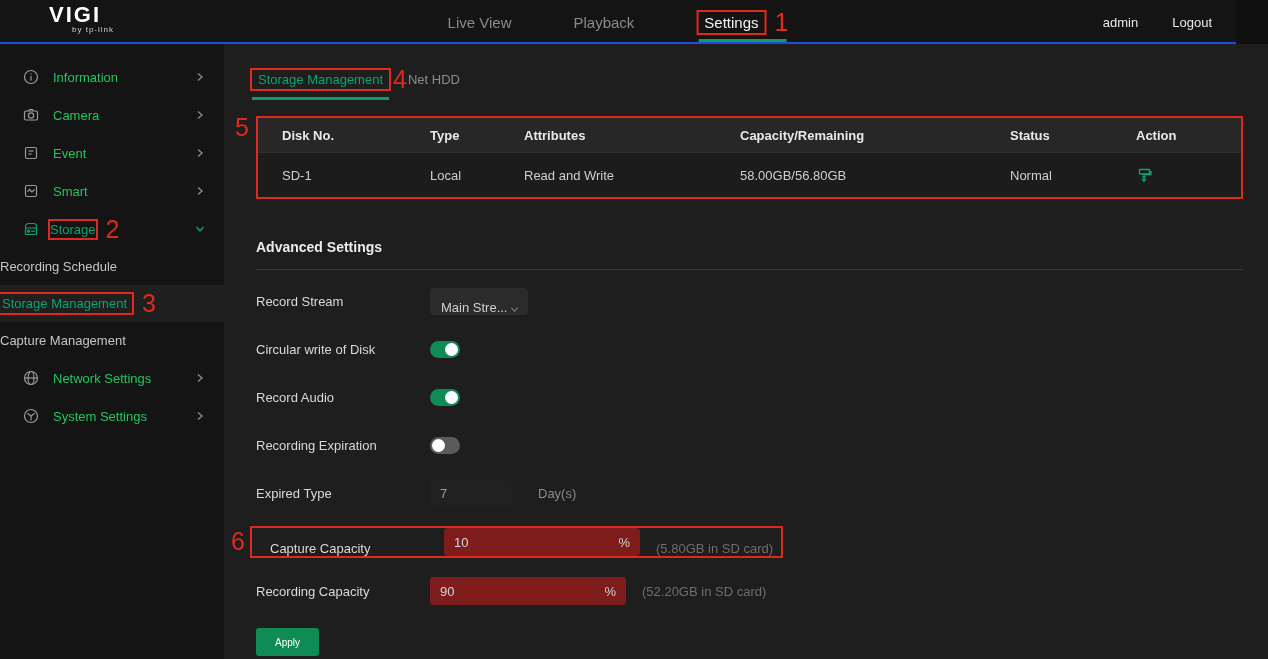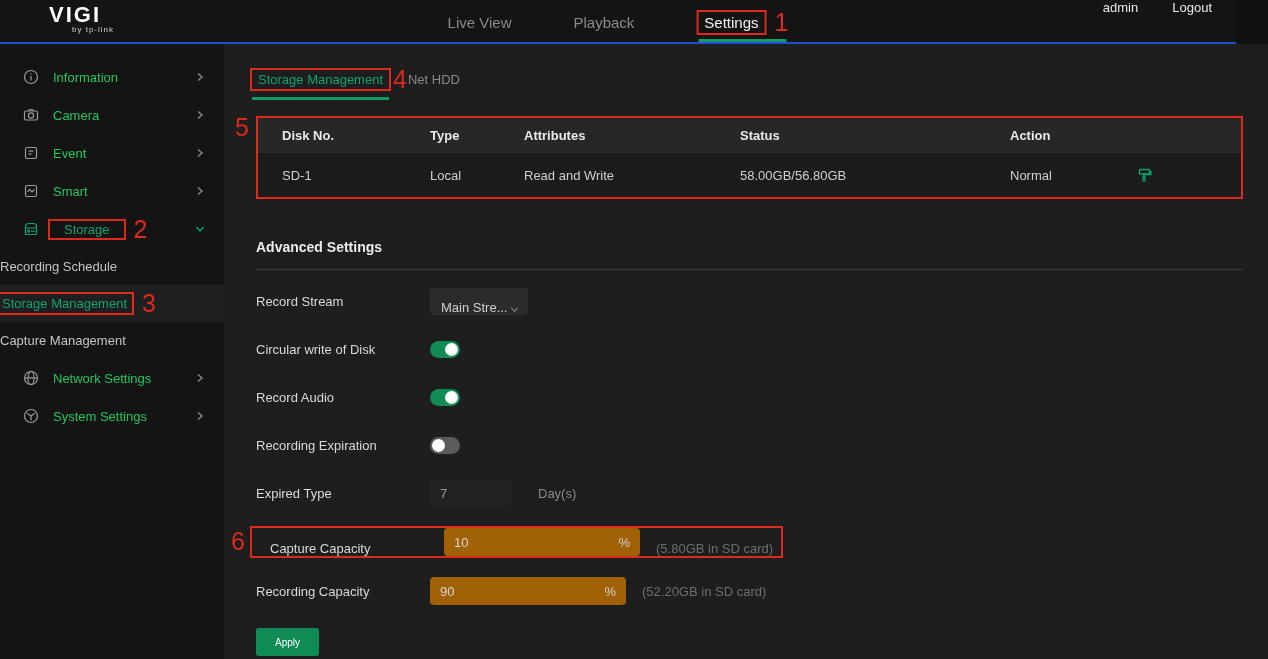--- a/index.html
+++ b/index.html
@@ -9,35 +9,35 @@
   
   .header { position:absolute; top:0; left:0; width:1236px; height:44px; background:#141414; border-bottom:2px solid #1d4ed8; z-index:5; }
   .logo { position:absolute; left:30px; top:3px; width:90px; text-align:center; }
   .logo-main { color:#fff; font-weight:bold; font-size:22px; letter-spacing:2px; line-height:24px; }
   .logo-sub { color:#cfcfcf; font-size:8px; letter-spacing:1px; margin-top:-2px; text-align:right; padding-right:6px; }
   .topnav { position:absolute; left:50%; top:0; transform:translateX(-50%); height:44px; display:flex; align-items:center; gap:62px; }
   .topnav-item { color:#8a8a8a; font-size:15px; cursor:pointer; position:relative; height:44px; display:flex; align-items:center; }
   .topnav-item.active { color:#f2f2f2; }
   .topnav-item.active .redbox { padding:2px 6px; }
   .topnav-item.active::after { content:""; position:absolute; left:2px; right:2px; bottom:2px; height:3px; background:#0e9d63; }
-  .header-right { position:absolute; right:24px; top:0; height:44px; display:flex; gap:34px; }
+  .header-right { position:absolute; right:24px; top:0; height:44px; display:flex; align-items:center; gap:34px; }
   .header-right span { color:#e8e8e8; font-size:13px; cursor:pointer; }
 
   
   .redbox { border:2px solid #de291d; display:inline-block; }
   .rednum { color:#de291d; font-size:25px; line-height:25px; font-weight:400; }
 
   
   .sidebar { position:absolute; top:44px; left:0; width:224px; height:615px; background:#141414; padding-top:14px; }
   .side-item { height:38px; display:flex; align-items:center; padding:0 18px 0 22px; cursor:pointer; color:#22c55e; position:relative; }
   .side-item .icon { width:17px; height:17px; margin-right:14px; display:flex; align-items:center; justify-content:center; color:#9a9a9a; flex:none; }
   .side-item .chev { margin-left:auto; color:#8a8a8a; display:flex; }
   .side-item.storage { color:#0ca56e; }
   .side-item.storage .icon, .side-item.storage .chev { color:#0ca56e; }
-  .side-item.storage .redbox { padding:1px 14px; margin-left:-5px; }
+  .side-item.storage .redbox { padding:1px 0; margin-left:-5px; }
   .side-sub { height:37px; display:flex; align-items:center; color:#c4c4c4; cursor:pointer; }
   .side-sub.active { background:#1f1f1f; color:#0ca56e; }
   .side-sub .redbox { padding:2px 5px; margin-left:-5px; }
   .num-after { margin-left:8px; }
 
   
   .main { position:absolute; top:44px; left:224px; width:1044px; height:615px; background:#1e1e1e; padding:22px 25px 0 32px; }
 
   .tabs { display:flex; align-items:center; height:26px; }
   .tab { color:#8a8a8a; font-size:13px; cursor:pointer; position:relative; }
@@ -68,21 +68,21 @@
   .select .sel-chev { margin-left:auto; color:#7a7a7a; display:flex; }
 
   .toggle { width:30px; height:17px; border-radius:9px; background:#5b5b5b; position:relative; cursor:pointer; flex:none; }
   .toggle .knob { position:absolute; top:2px; width:13px; height:13px; border-radius:50%; background:#fff; }
   .toggle.on { background:#0f8c55; }
   .toggle.on .knob { right:2px; }
   .toggle.off .knob { left:2px; }
 
   .tinput { height:28px; background:#262626; border-radius:4px; border:none; outline:none; color:#d7d7d7; font-size:13px; font-family:"Liberation Sans", sans-serif; padding:0 10px; }
   .tinput.small { width:82px; color:#9a9a9a; background:#212121; }
-  .pct-field { width:196px; height:28px; background:#a16207; border-radius:4px; display:flex; align-items:center; padding:0 10px; }
+  .pct-field { width:196px; height:28px; background:#7f1d1d; border-radius:4px; display:flex; align-items:center; padding:0 10px; }
   .pct-field input { flex:1; min-width:0; background:transparent; border:none; outline:none; color:#d7d7d7; font-size:13px; font-family:"Liberation Sans", sans-serif; }
   .pct-field .pct { color:#cfcfcf; flex:none; }
 
   .capture-row { position:relative; margin-bottom:18px; height:32px; display:flex; align-items:center; }
   .capture-box { border:2px solid #de291d; display:inline-flex; align-items:flex-end; height:32px; padding:0 8px 0 18px; margin-left:-6px; }
   .capture-box .flabel { width:174px; color:#d9d9d9; flex:none; }
   .capture-num { position:absolute; left:-25px; top:3px; }
 
   .apply-btn { margin-top:4px; height:28px; padding:0 19px; background:#0f8c55; border:none; border-radius:3px; color:#fff; font-size:10px; font-family:"Liberation Sans", sans-serif; cursor:pointer; }
 </style>
@@ -261,20 +261,21 @@
       <span>Net HDD</span>
     </div>
   </div>
 
   <div class="table-wrap">
     <span class="rednum table-num">5</span>
     <div class="tbl-header">
       <span>Disk No.</span>
       <span>Type</span>
       <span>Attributes</span>
+      <span>Capacity/Remaining</span>
       <span>Status</span>
       <span>Action</span>
     </div>
     <div class="tbl-row">
       <span>SD-1</span>
       <span>Local</span>
       <span>Read and Write</span>
       <span>58.00GB/56.80GB</span>
       <span>Normal</span>
       <span class="action-icon">

